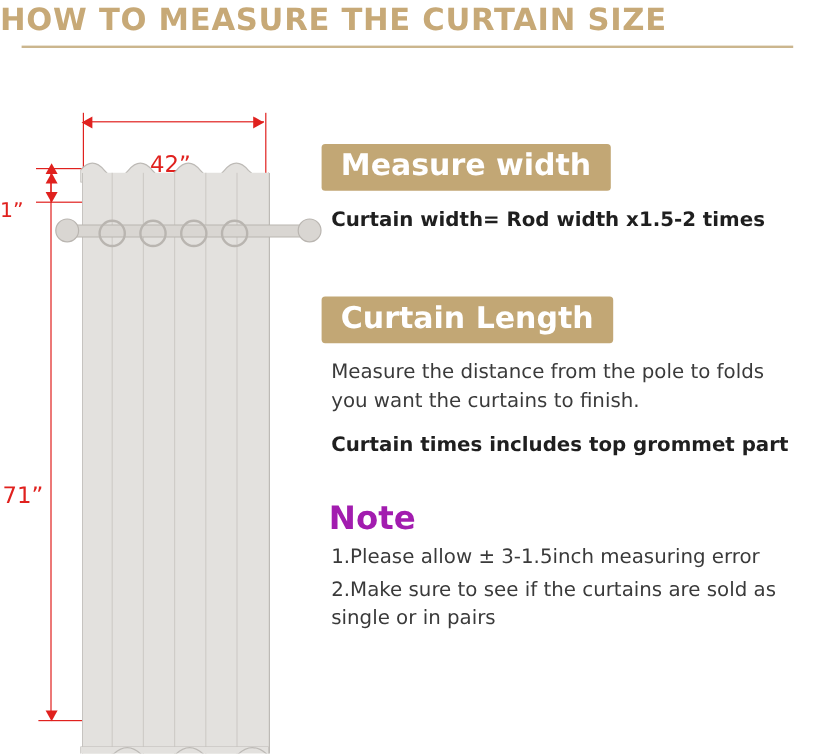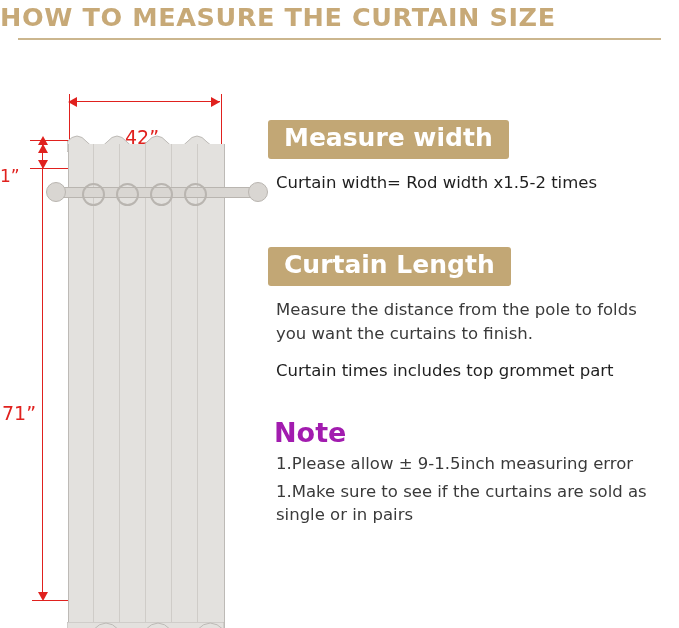--- a/index.html
+++ b/index.html
@@ -195,21 +195,21 @@
 
   .para {
     margin: 12px 0 0 8px;
     font-size: 16.5px;
     line-height: 1.48;
     color: #3a3a3a;
     font-family: "DejaVu Sans", sans-serif;
     max-width: 396px;
   }
   .para.bold {
-    font-weight: normal;
+    font-weight: bold;
     color: #1f1f1f;
     margin-top: 12px;
   }
 
   .section { margin-bottom: 6px; }
   .section-2 { margin-top: 52px; }
 
   .note-head {
     margin-top: 34px;
     margin-left: 6px;
@@ -287,15 +287,15 @@
     <div class="para bold">Curtain width= Rod width x1.5-2 times</div>
   </div>
 
   <div class="section section-2">
     <div class="tag">Curtain Length</div>
     <div class="para">Measure the distance from the pole to folds you want the curtains to finish.</div>
     <div class="para bold">Curtain times includes top grommet part</div>
   </div>
 
   <div class="note-head">Note</div>
-  <div class="note-line">1.Please allow ± 9-1.5inch measuring error</div>
-  <div class="note-line">1.Make sure to see if the curtains are sold as single or in pairs</div>
+  <div class="note-line">1.Please allow ± 3-1.5inch measuring error</div>
+  <div class="note-line">2.Make sure to see if the curtains are sold as single or in pairs</div>
 </div>
 
 </body></html>

